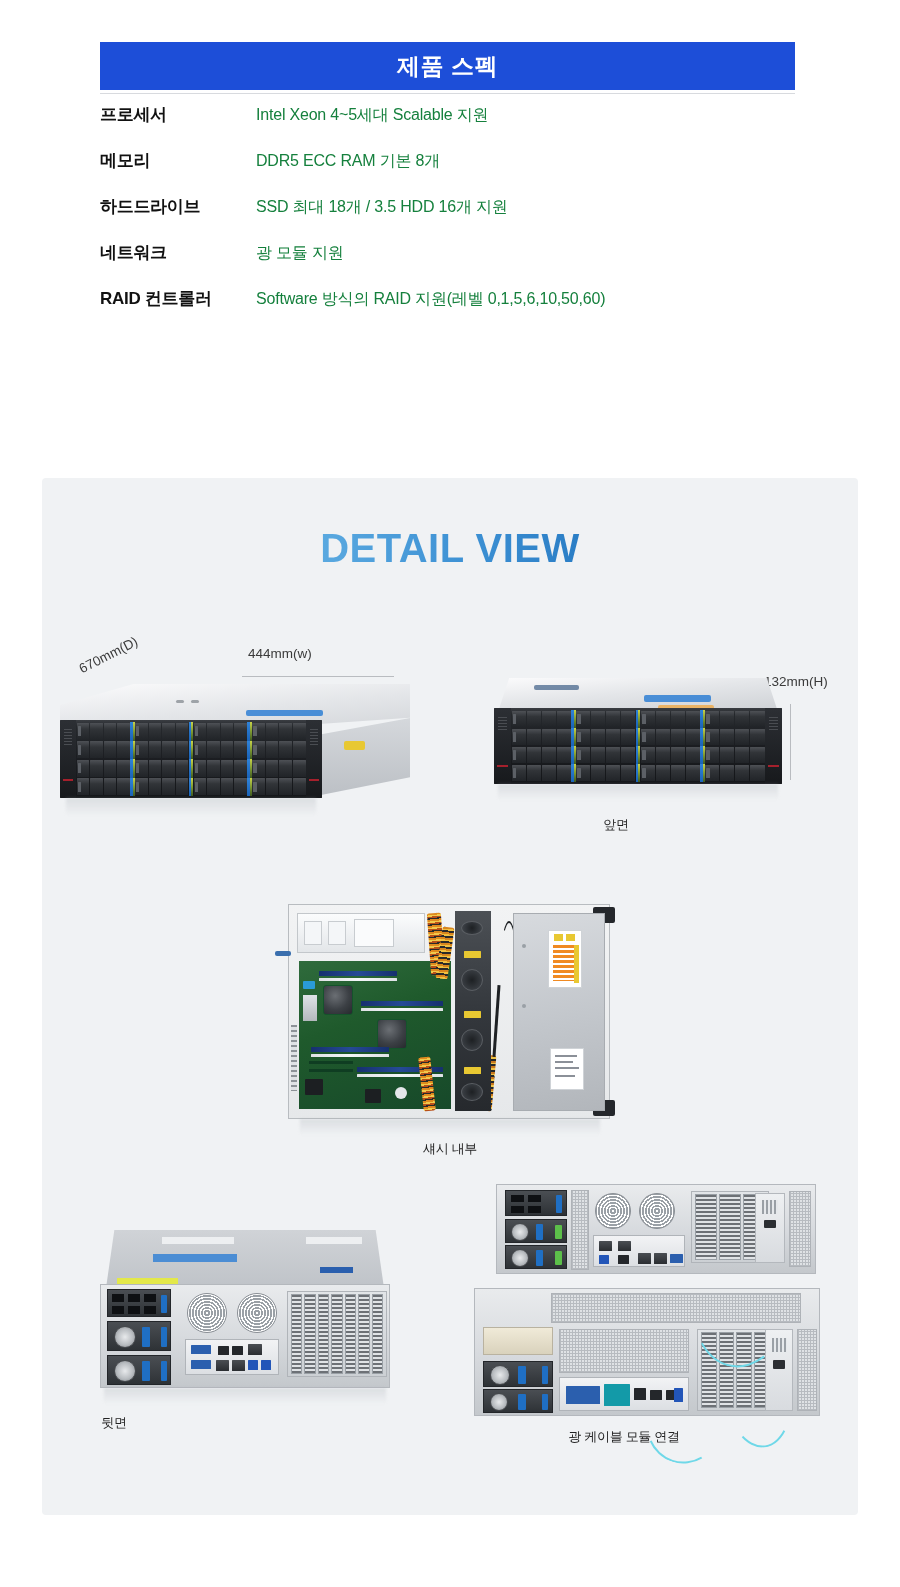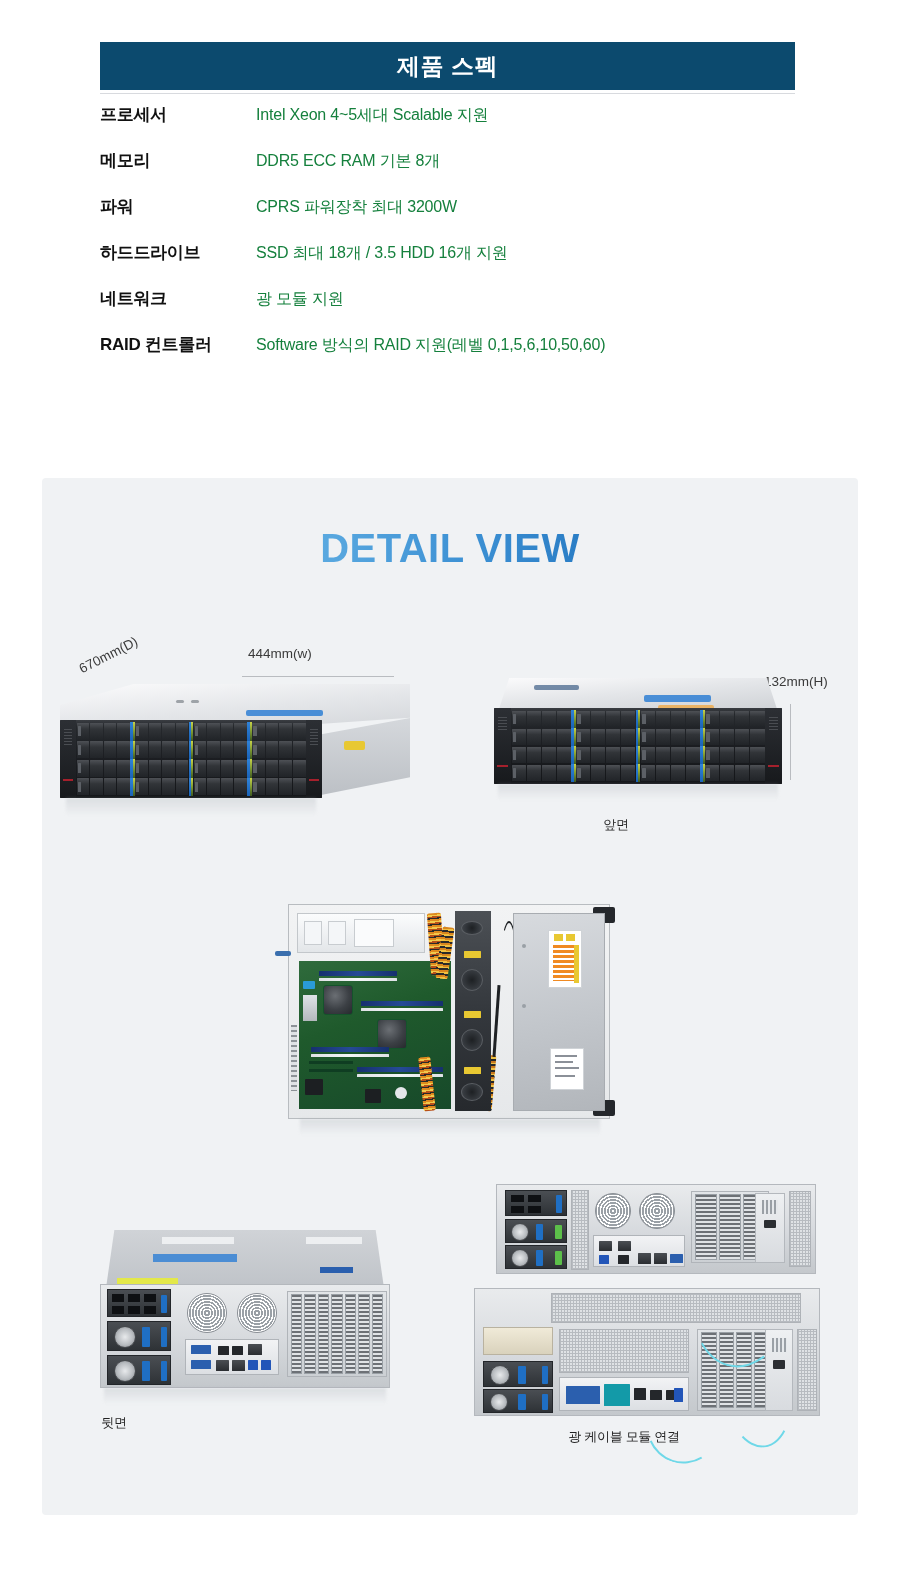--- a/index.html
+++ b/index.html
@@ -14,21 +14,21 @@
     position: relative;
   }
 
   
   .spec-section {
     position: absolute;
     left: 100px; top: 42px; width: 695px;
   }
   .spec-header {
     height: 48px;
-    background: #0c4a6e;
+    background: #1d4ed8;
     display: flex;
     align-items: center;
     justify-content: center;
     text-align: center;
   }
   .spec-header-title {
     color: #ffffff;
     font-size: 23px;
     font-weight: bold;
     letter-spacing: 0.5px;
@@ -328,24 +328,20 @@
   <div class="spec-divider"></div>
 
   <div class="spec-table">
     <div class="spec-row">
       <div class="spec-label">프로세서</div>
       <div class="spec-value">Intel Xeon 4~5세대 Scalable 지원</div>
     </div>
     <div class="spec-row">
       <div class="spec-label">메모리</div>
       <div class="spec-value">DDR5 ECC RAM 기본 8개</div>
-    </div>
-    <div class="spec-row">
-      <div class="spec-label">파워</div>
-      <div class="spec-value">CPRS 파워장착 최대 3200W</div>
     </div>
     <div class="spec-row">
       <div class="spec-label">하드드라이브</div>
       <div class="spec-value">SSD 최대 18개 / 3.5 HDD 16개 지원</div>
     </div>
     <div class="spec-row">
       <div class="spec-label">네트워크</div>
       <div class="spec-value">광 모듈 지원</div>
     </div>
     <div class="spec-row">
@@ -749,20 +745,21 @@
           <div style="position:absolute; left:4px; top:18px; width:24px; height:2px; background:#8b9098;"></div>
           <div style="position:absolute; left:4px; top:26px; width:20px; height:2px; background:#8b9098;"></div>
         </div>
         <div style="position:absolute; left:8px; top:90px; width:4px; height:4px; background:#9aa0a6; border-radius:50%;"></div>
         <div style="position:absolute; left:8px; top:30px; width:4px; height:4px; background:#9aa0a6; border-radius:50%;"></div>
       </div>
 
       <div style="position:absolute; left:2px; top:120px; width:6px; height:66px; background:repeating-linear-gradient(180deg,#8d9298 0 2px,#dfe2e5 2px 5px);"></div>
     </div>
     <div class="reflection" style="left:30px; top:221px; width:300px; height:16px;"></div>
+    <div class="caption" style="top:242px;">섀시 내부</div>
   </div>
 
   <div class="figure" style="left:404px; top:700px; width:400px; height:280px;">
 
     <div class="rear-body" style="left:50px; top:6px; width:320px; height:90px;">
       <div class="psu-module" style="left:8px; top:5px; width:62px; height:26px;">
         <div style="position:absolute; left:5px; top:4px; width:13px; height:7px; background:#0e1013;"></div>
         <div style="position:absolute; left:22px; top:4px; width:13px; height:7px; background:#0e1013;"></div>
         <div style="position:absolute; left:5px; top:15px; width:13px; height:7px; background:#0e1013;"></div>
         <div style="position:absolute; left:22px; top:15px; width:13px; height:7px; background:#0e1013;"></div>

